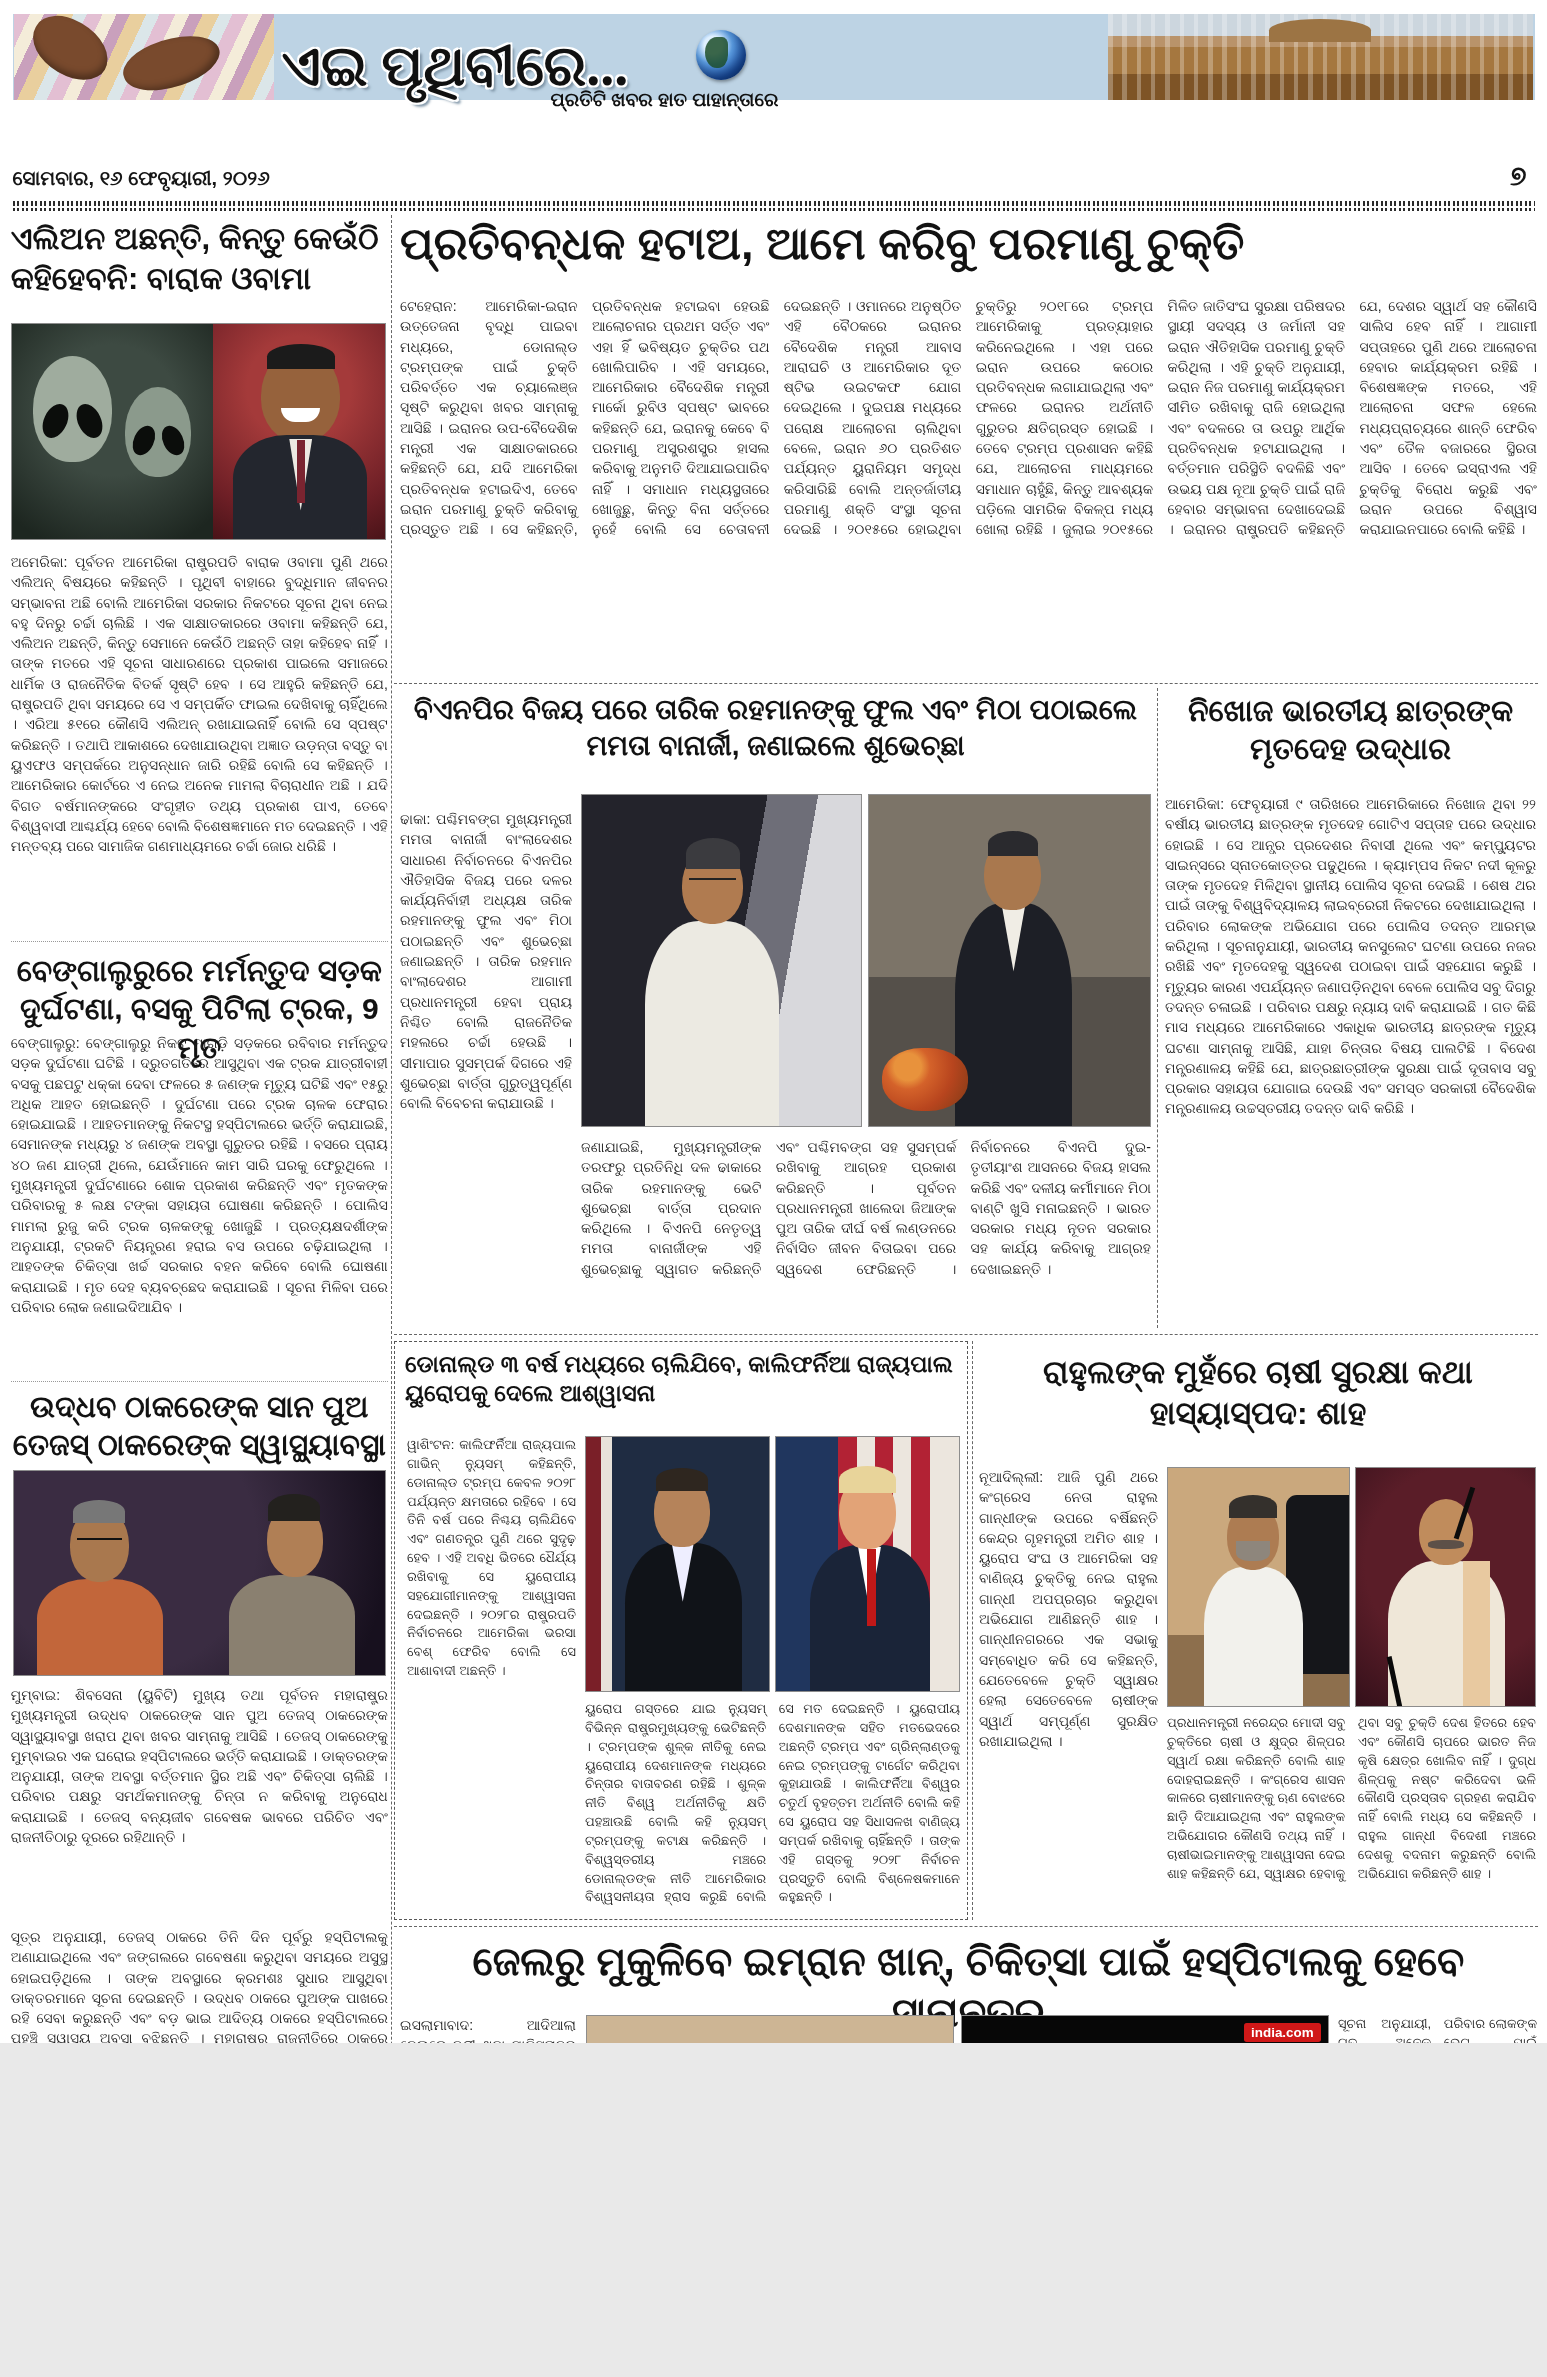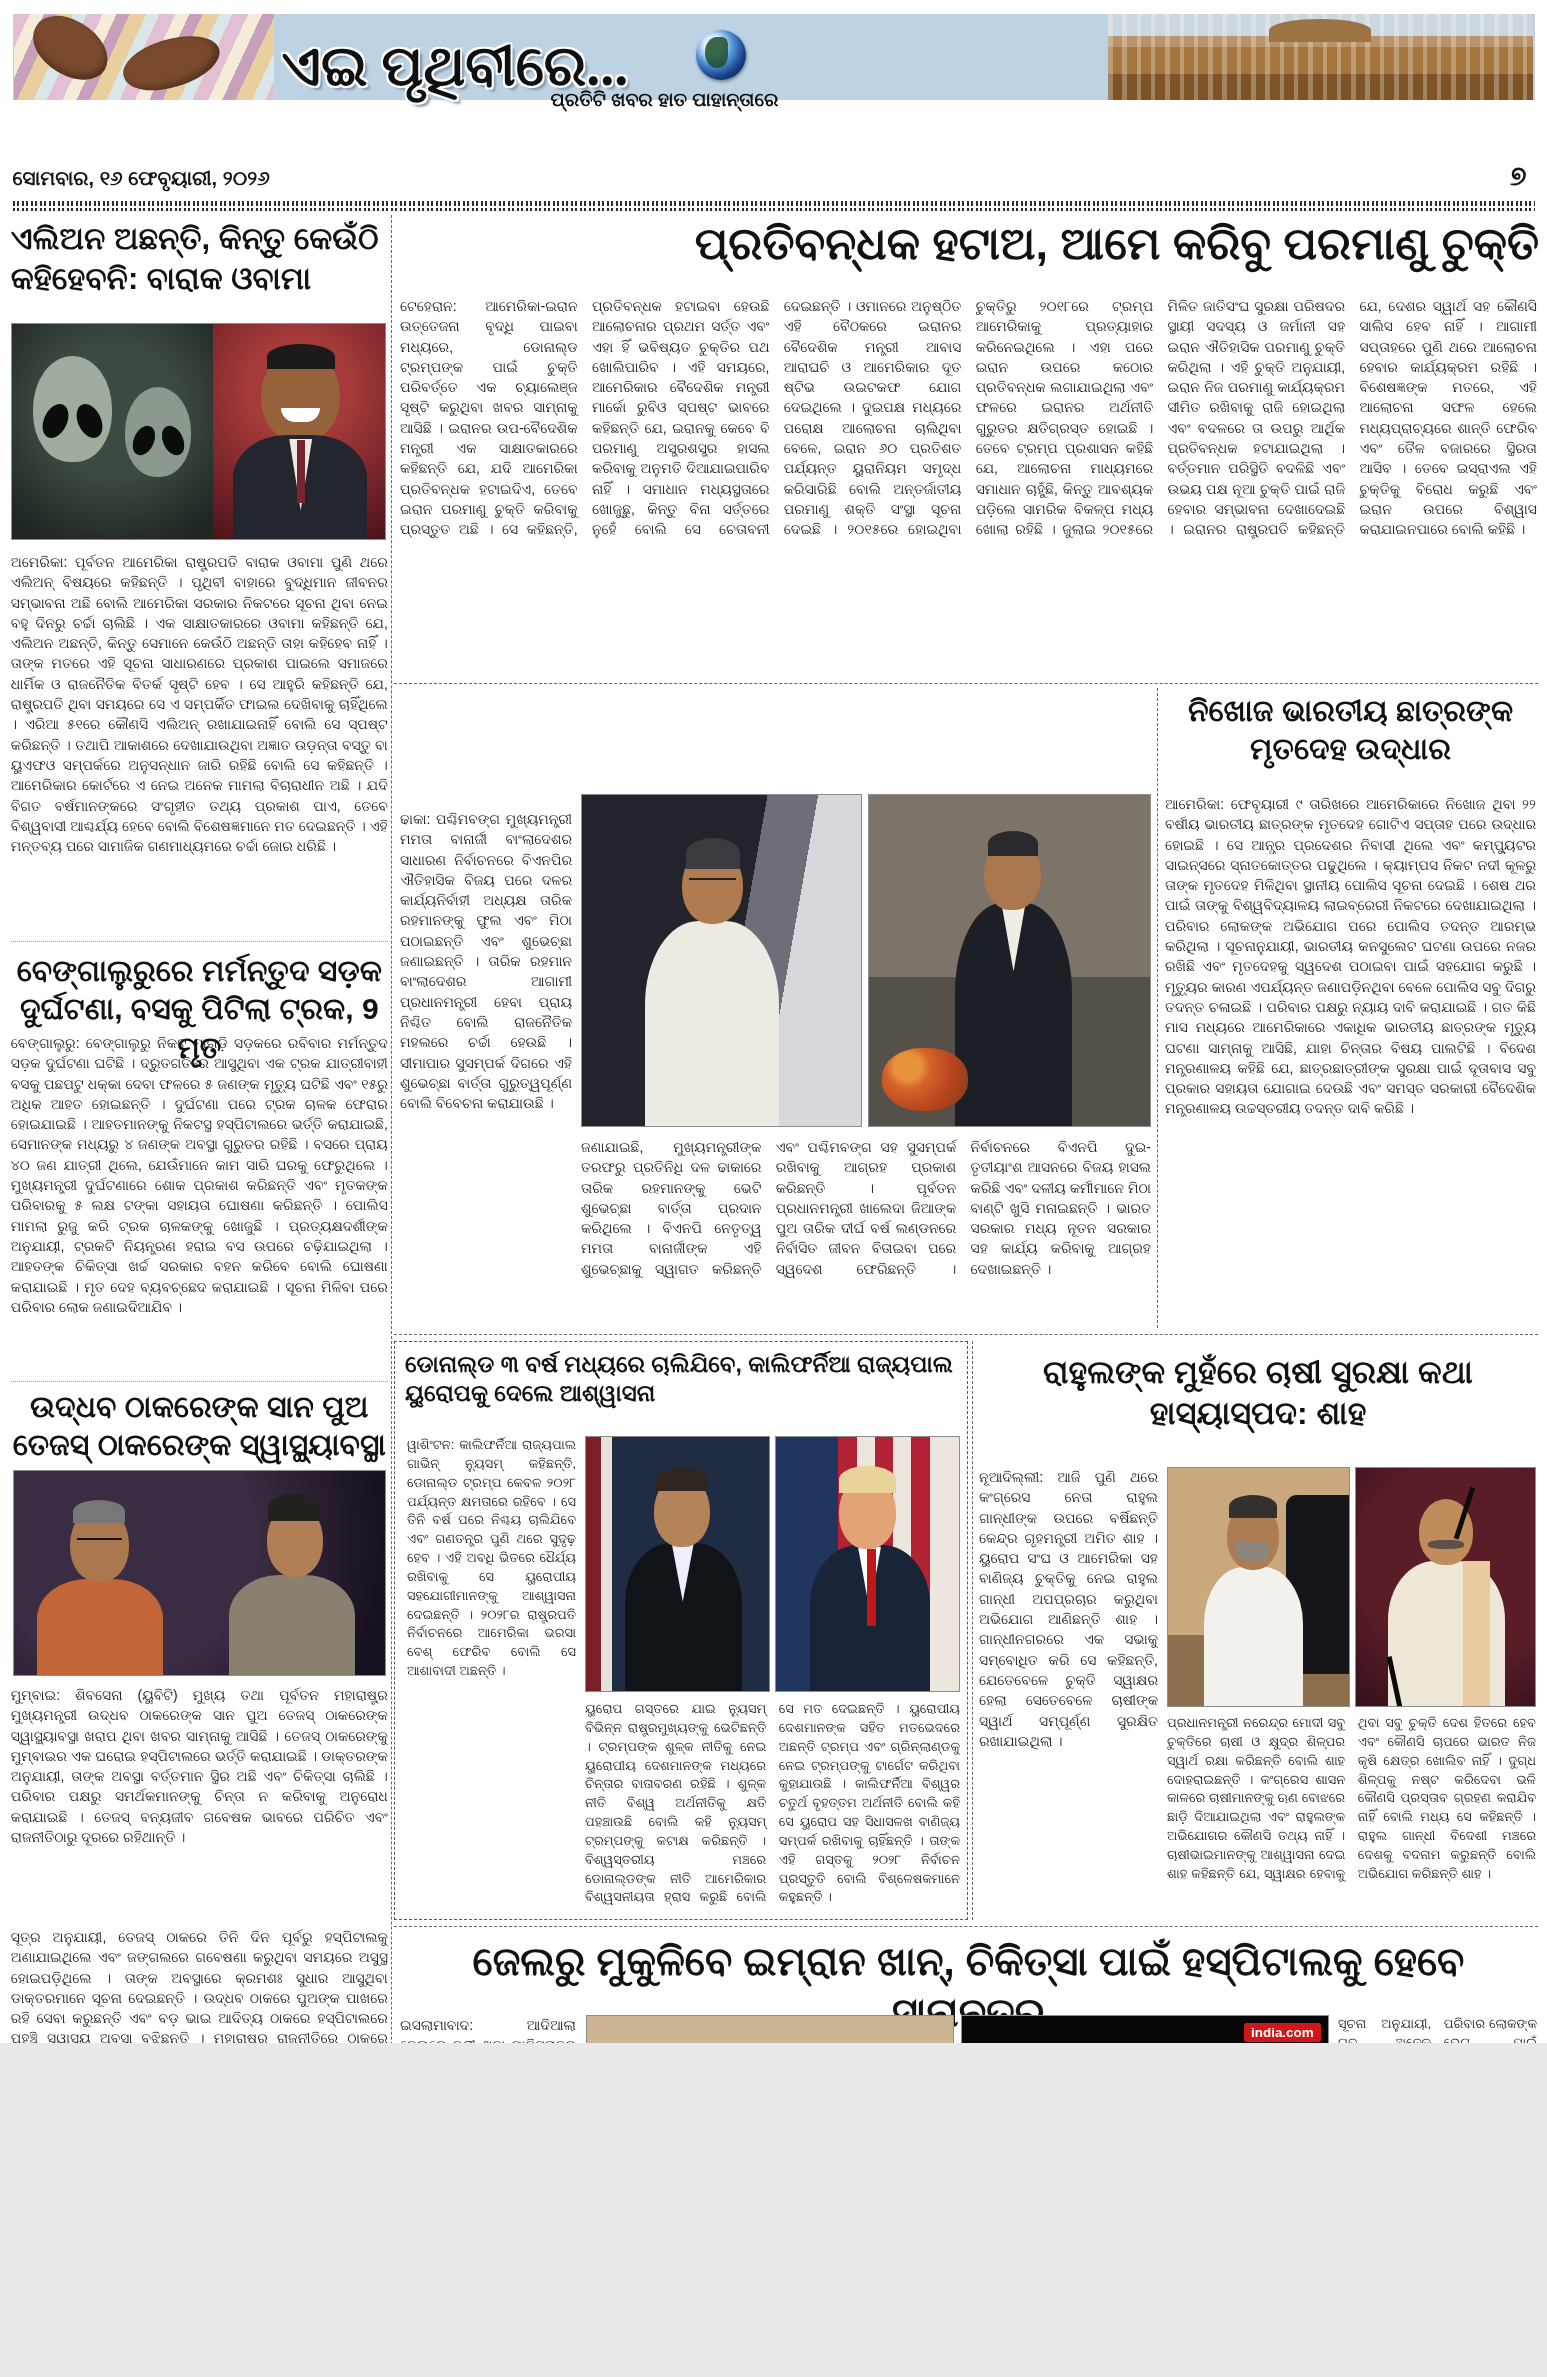--- a/index.html
+++ b/index.html
@@ -50,21 +50,21 @@
   
   #obama-hl { left:10.8px; top:219px; width:377px; font-size:31px; }
   #alien-obama-ph { left:10.8px; top:323px; width:375px; height:217px; background:#20160f; }
   #alien-half { position:absolute; left:0; top:0; width:54%; height:100%;
     background:radial-gradient(circle at 50% 40%, #3d4a42 0 40%, #1d2620 90%); }
   #obama-half { position:absolute; left:54%; top:0; width:46%; height:100%;
     background:radial-gradient(circle at 50% 30%, #a43a3a 0 30%, #6e1f26 75%, #491318); }
   .alien-eye { position:absolute; background:#0b0d0b; border-radius:50%; transform:rotate(25deg); }
   #obama-body-txt { left:10.8px; top:552px; width:377px; height:384px; }
   
-  #nuclear-hl { left:400px; top:215px; width:1139px; font-size:45px; text-align:right; }
+  #nuclear-hl { left:400px; top:215px; width:1139px; font-size:45px; text-align:left; }
   #nuclear-body { left:400px; top:296px; width:1137px; height:380px; }
   
   #mamata-hl { left:400px; top:692px; width:751px; font-size:28px; text-align:center; }
   #mamata-intro { left:400px; top:809px; width:172px; height:518px; }
   #mamata-ph { left:581px; top:794px; width:281px; height:333px;
     background:linear-gradient(100deg,#23232b 0 55%, #6e6e78 55% 70%, #d8d8dc 70%); }
   #tarique-ph { left:868px; top:794px; width:283px; height:333px;
     background:linear-gradient(180deg,#7c7468 0 55%, #55504a 55%); }
   #mamata-body { left:581px; top:1137px; width:570px; height:190px; }
   
@@ -169,20 +169,21 @@
 
   <div class="abs vdash" id="sep-left-v"></div>
   <div class="abs hdash" id="sep-mid-h1"></div>
   <div class="abs vdash" id="sep-mamata-v"></div>
   <div class="abs hdash" id="sep-mid-h2"></div>
   <div class="abs vdash" id="sep-shah-v"></div>
   <div class="abs hdash" id="sep-imran-h"></div>
   <div class="abs" id="sep-obama-h"></div>
   <div class="abs" id="sep-beng-h"></div>
 
+  <div class="abs hl" id="mamata-hl">ବିଏନପିର ବିଜୟ ପରେ ତାରିକ ରହମାନଙ୍କୁ ଫୁଲ ଏବଂ ମିଠା ପଠାଇଲେ ମମତା ବାନାର୍ଜୀ, ଜଣାଇଲେ ଶୁଭେଚ୍ଛା</div>
   <div id="mamata-intro" class="abs body-text jt">ଢାକା: ପଶ୍ଚିମବଙ୍ଗ ମୁଖ୍ୟମନ୍ତ୍ରୀ ମମତା ବାନାର୍ଜୀ ବାଂଲାଦେଶର ସାଧାରଣ ନିର୍ବାଚନରେ ବିଏନପିର ଐତିହାସିକ ବିଜୟ ପରେ ଦଳର କାର୍ଯ୍ୟନିର୍ବାହୀ ଅଧ୍ୟକ୍ଷ ତାରିକ ରହମାନଙ୍କୁ ଫୁଲ ଏବଂ ମିଠା ପଠାଇଛନ୍ତି ଏବଂ ଶୁଭେଚ୍ଛା ଜଣାଇଛନ୍ତି । ତାରିକ ରହମାନ ବାଂଲାଦେଶର ଆଗାମୀ ପ୍ରଧାନମନ୍ତ୍ରୀ ହେବା ପ୍ରାୟ ନିଶ୍ଚିତ ବୋଲି ରାଜନୈତିକ ମହଲରେ ଚର୍ଚ୍ଚା ହେଉଛି । ସୀମାପାର ସୁସମ୍ପର୍କ ଦିଗରେ ଏହି ଶୁଭେଚ୍ଛା ବାର୍ତ୍ତା ଗୁରୁତ୍ୱପୂର୍ଣ୍ଣ ବୋଲି ବିବେଚନା କରାଯାଉଛି ।</div>
   <div id="mamata-ph" class="ph">
     <div class="torso" style="left:63px;top:126px;width:134px;height:208px;background:#eceae2;"></div>
     <div class="head-c" style="left:100px;top:52px;width:61px;height:77px;background:#b07b50;">
       <div style="position:absolute;left:3.6px;top:-9px;width:54px;height:30.5px;background:#3b3b3f;border-radius:50% 50% 0 0;"></div>
       <div style="position:absolute;left:7.2px;top:30.5px;width:47px;height:9px;border-top:2.7px solid #222;"></div>
     </div>
   </div>
   <div id="tarique-ph" class="ph">
     <div class="torso" style="left:86px;top:108px;width:117px;height:226px;background:#1d1f26;">

